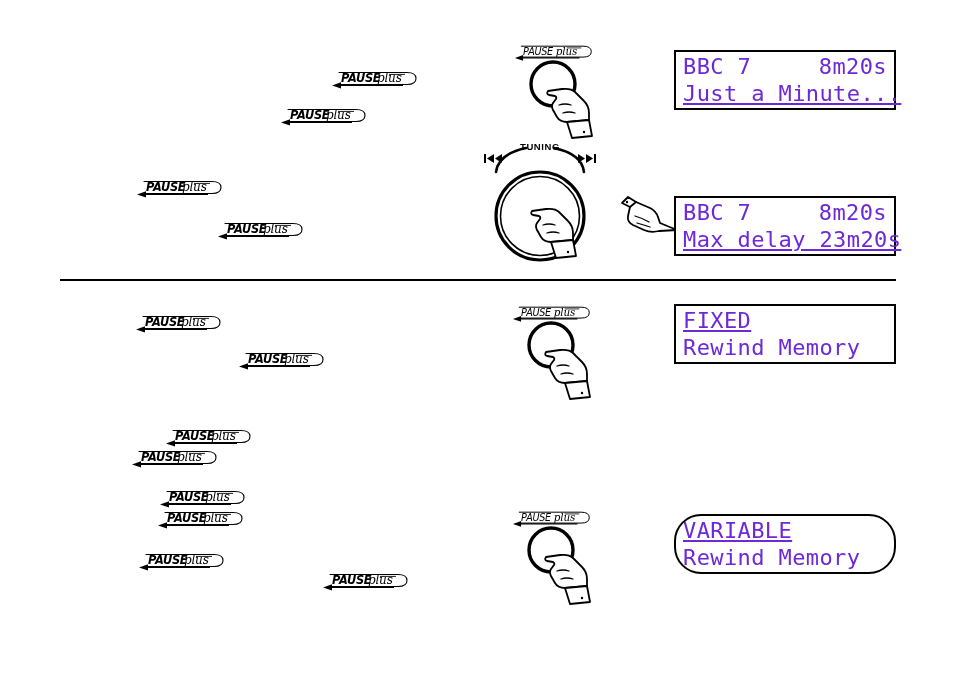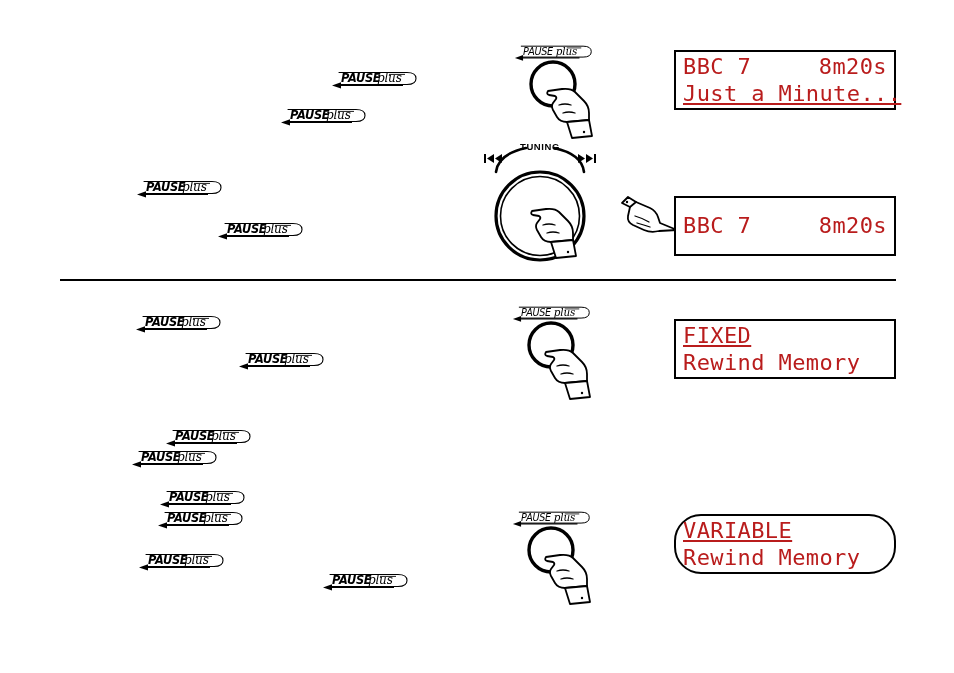--- a/index.html
+++ b/index.html
@@ -76,21 +76,21 @@
     flex-direction: column;
     justify-content: center;
   }
   .lcd-row {
     display: flex;
     font-family: "DejaVu Sans Mono", monospace;
     font-size: 22px;
     line-height: 27px;
     letter-spacing: 0.4px;
     white-space: pre;
-    color: #b91c1c;
+    color: #6d28d9;
   }
   .lcd-row.split { justify-content: space-between; }
   .lcd-row.right { justify-content: flex-start; }
   .lcd-row.left  { justify-content: flex-start; text-decoration: underline; }
 
   
   .knob-wrap { position: absolute; }
   .knob-wrap svg { display: block; overflow: visible; }
 
   
@@ -373,22 +373,23 @@
       </svg>
     </div>
 
   <div id="displays-layer">
       <div class="lcd" style="left: 674px; top: 50px; width: 222px; height: 60px;">
         <div class="lcd-row split"><span>BBC 7</span><span>8m20s</span></div>
         <div class="lcd-row left"><span>Just a Minute...</span></div>
       </div>
       <div class="lcd" style="left: 674px; top: 196px; width: 222px; height: 60px;">
         <div class="lcd-row split"><span>BBC 7</span><span>8m20s</span></div>
-      </div>
-      <div class="lcd" style="left: 674px; top: 319px; width: 222px; height: 60px;">
+        <div class="lcd-row left"><span>Max delay 23m20s</span></div>
+      </div>
+      <div class="lcd" style="left: 674px; top: 304px; width: 222px; height: 60px;">
         <div class="lcd-row left"><span>FIXED</span></div>
         <div class="lcd-row right"><span>Rewind Memory</span></div>
       </div>
       <div class="lcd" style="left: 674px; top: 514px; width: 222px; height: 60px; border-radius: 27px;">
         <div class="lcd-row left"><span>VARIABLE</span></div>
         <div class="lcd-row right"><span>Rewind Memory</span></div>
       </div>
     </div>
 
 </div>

